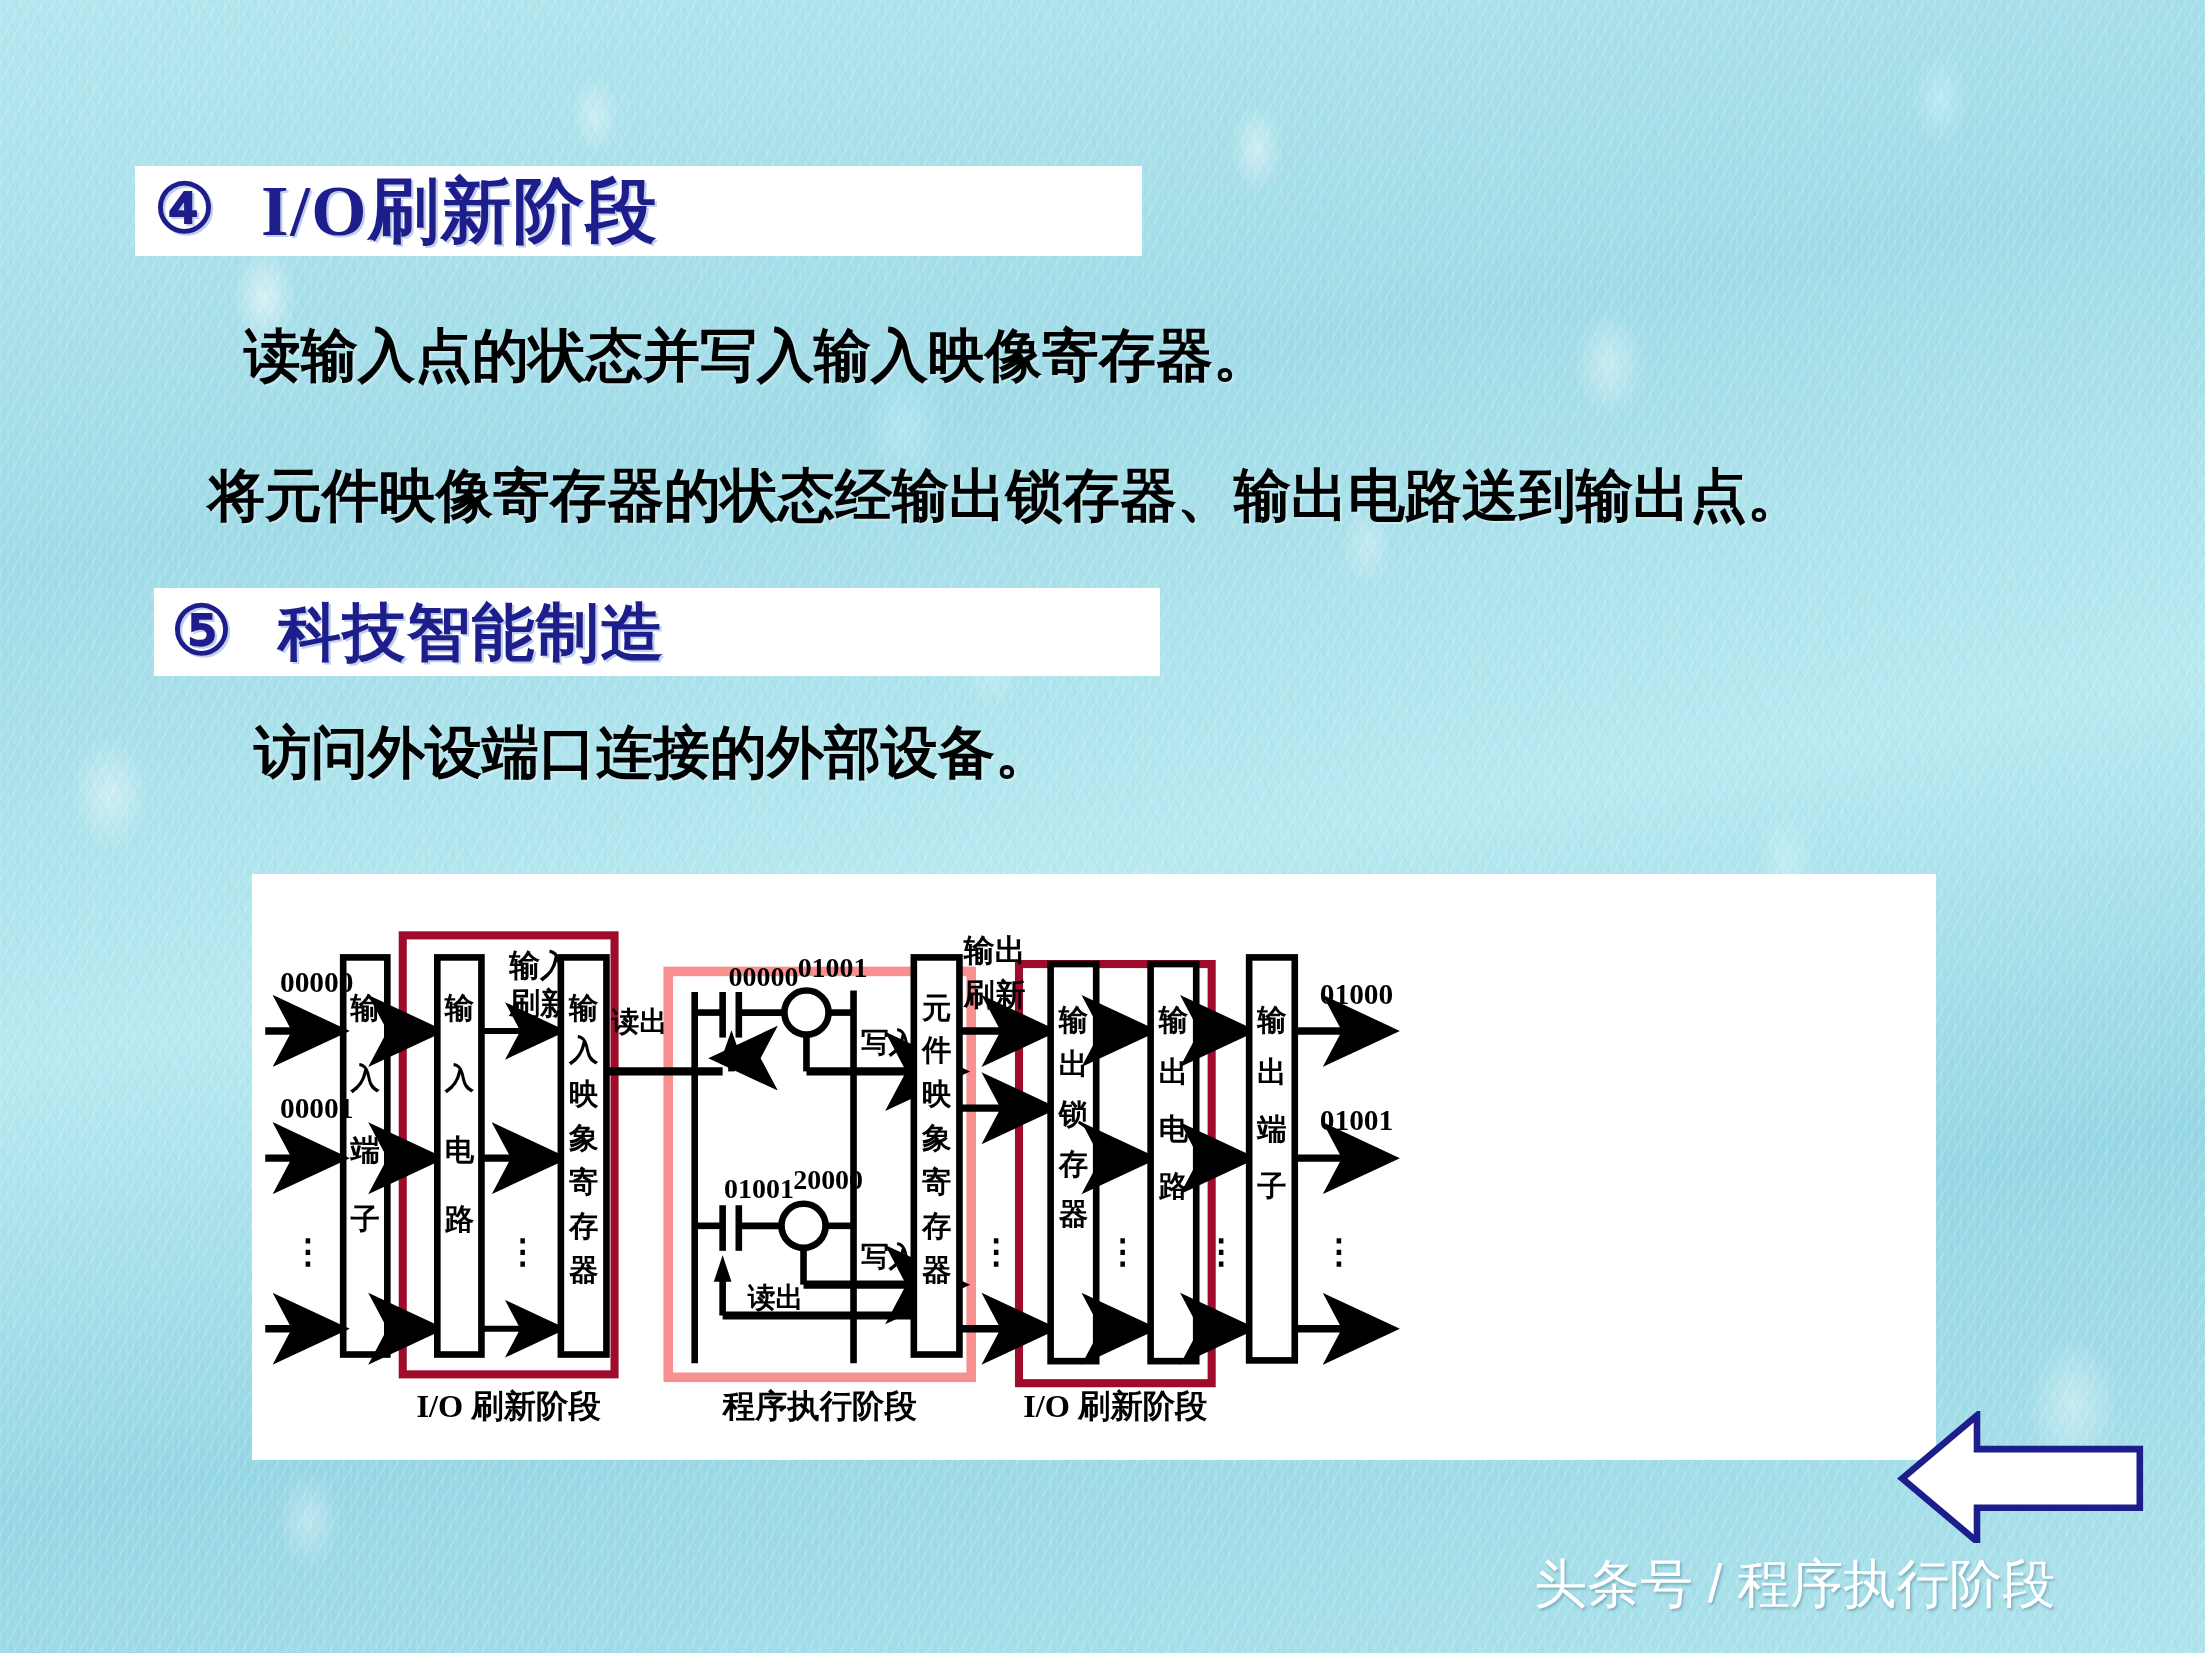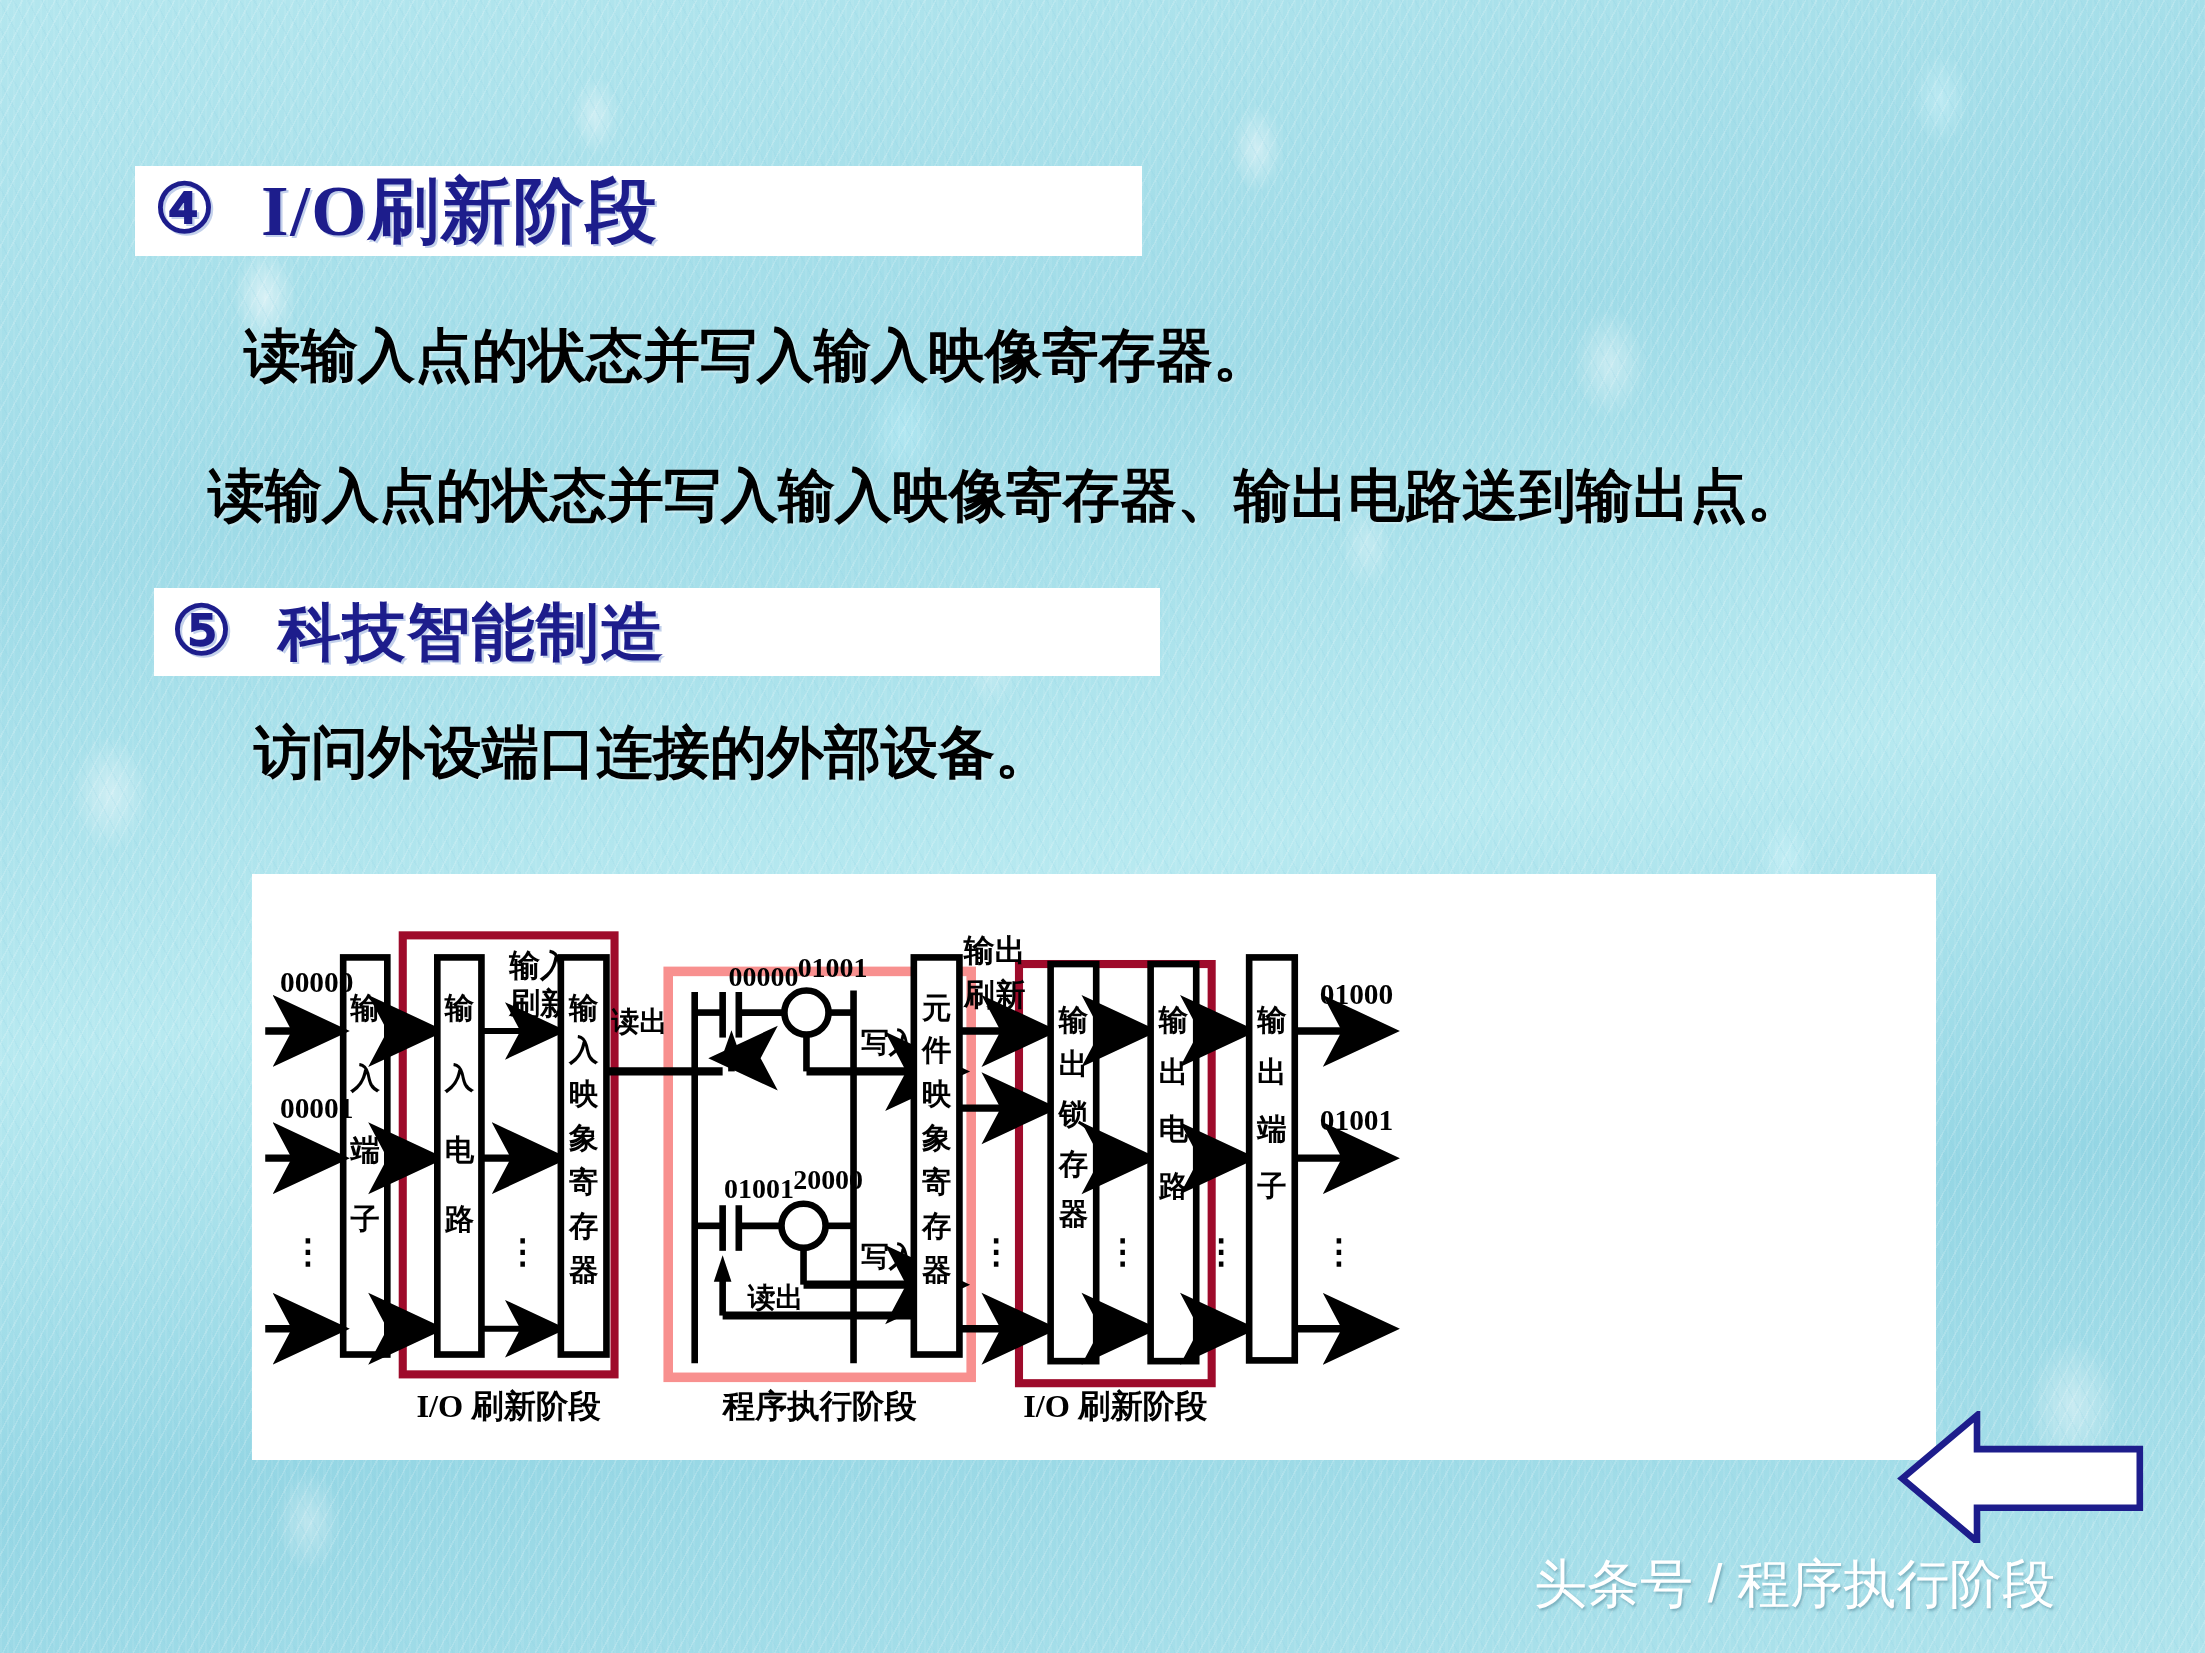--- a/index.html
+++ b/index.html
@@ -66,21 +66,21 @@
 <body>
 
 <div id="bg"></div>
 
 <div class="hdr-box" style="left:135px;top:166px;width:1007px;height:90px;"></div>
 <div class="hdr-text" style="left:154px;top:171px;font-size:68px;line-height:77px;">④</div>
 <div class="hdr-text" style="left:261px;top:174px;font-size:71px;line-height:74px;letter-spacing:1.5px;">I/O刷新阶段</div>
 
 <div class="body-line" style="left:208px;top:320px;font-size:57px;line-height:71px;margin-left:36px;">读输入点的状态并写入输入映像寄存器。</div>
 
-<div class="body-line" style="left:208px;top:460px;font-size:57px;line-height:71px;">读输入点的状态并写入输入映像寄存器、输出电路送到输出点。</div>
+<div class="body-line" style="left:208px;top:460px;font-size:57px;line-height:71px;">将元件映像寄存器的状态经输出锁存器、输出电路送到输出点。</div>
 
 <div class="hdr-box" style="left:154px;top:588px;width:1006px;height:88px;"></div>
 <div class="hdr-text" style="left:171px;top:593px;font-size:68px;line-height:77px;">⑤</div>
 <div class="hdr-text" style="left:278px;top:596px;font-size:63px;line-height:74px;letter-spacing:1.5px;">科技智能制造</div>
 
 <div class="body-line" style="left:254px;top:709px;font-size:57px;line-height:71px;margin-top:8px;">访问外设端口连接的外部设备。</div>
 
 <div id="diagram">
 <svg width="1684" height="586" viewBox="0 0 2290 796" xmlns="http://www.w3.org/2000/svg">
   <defs>

